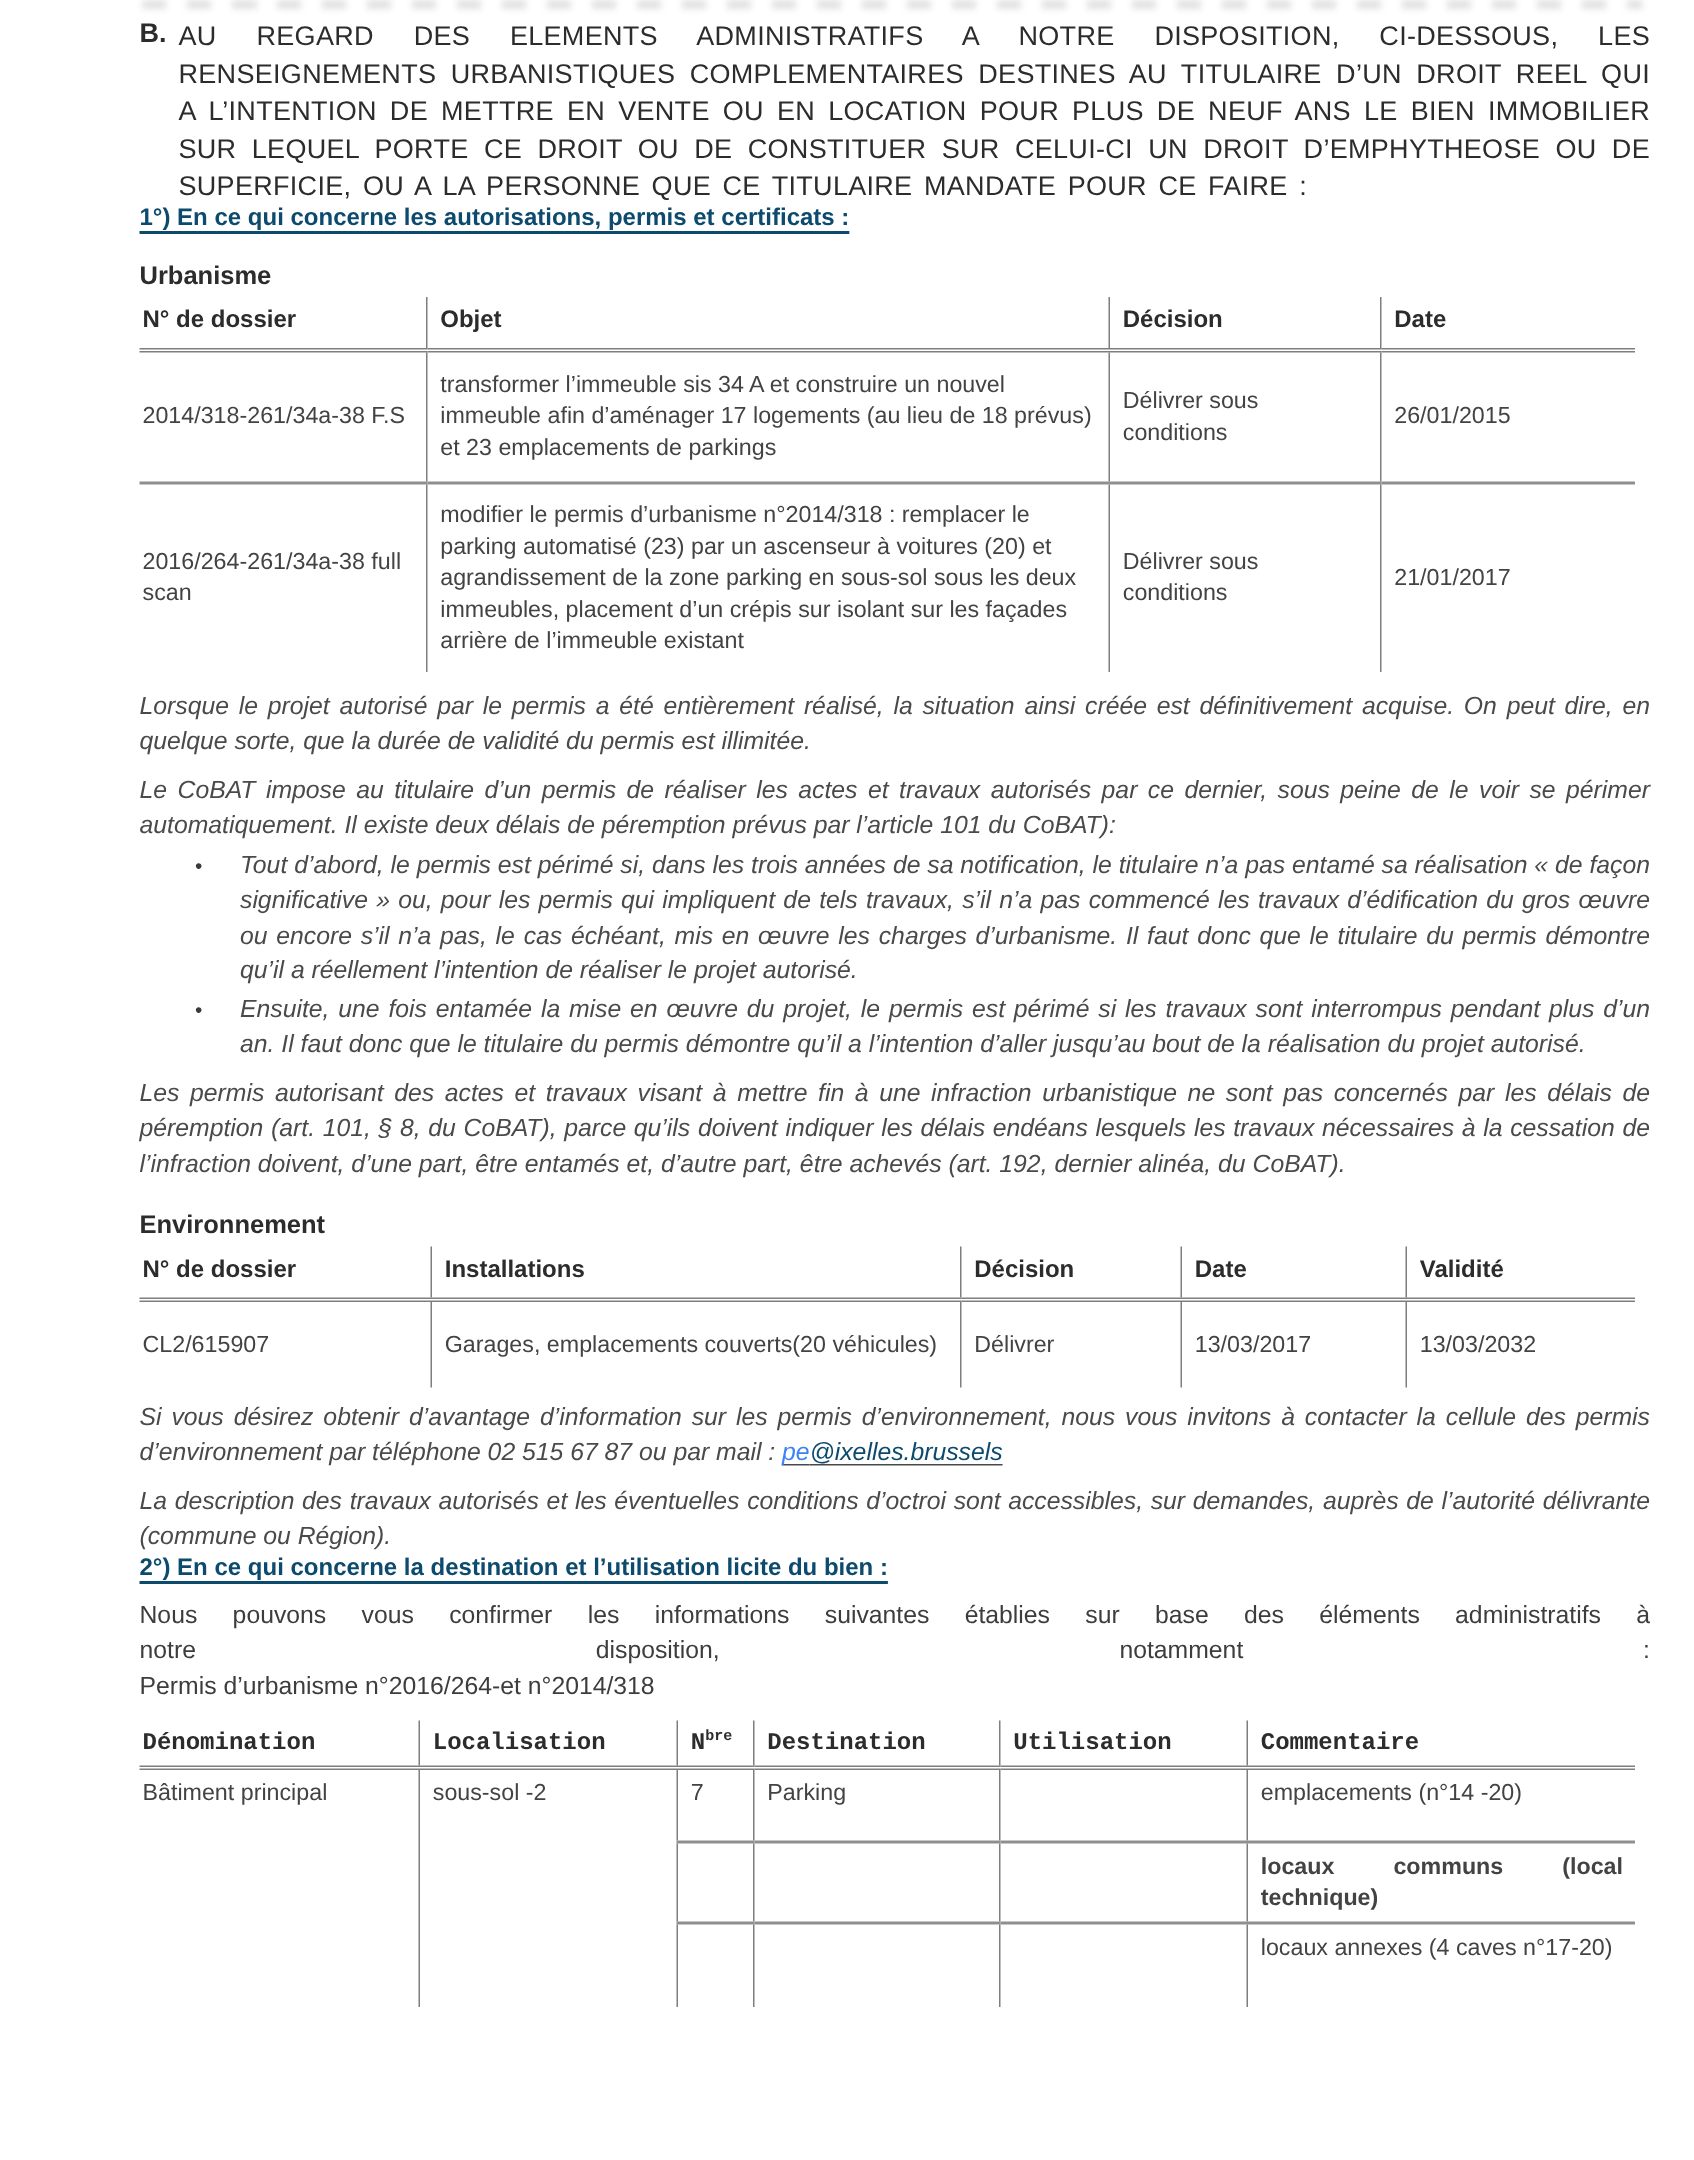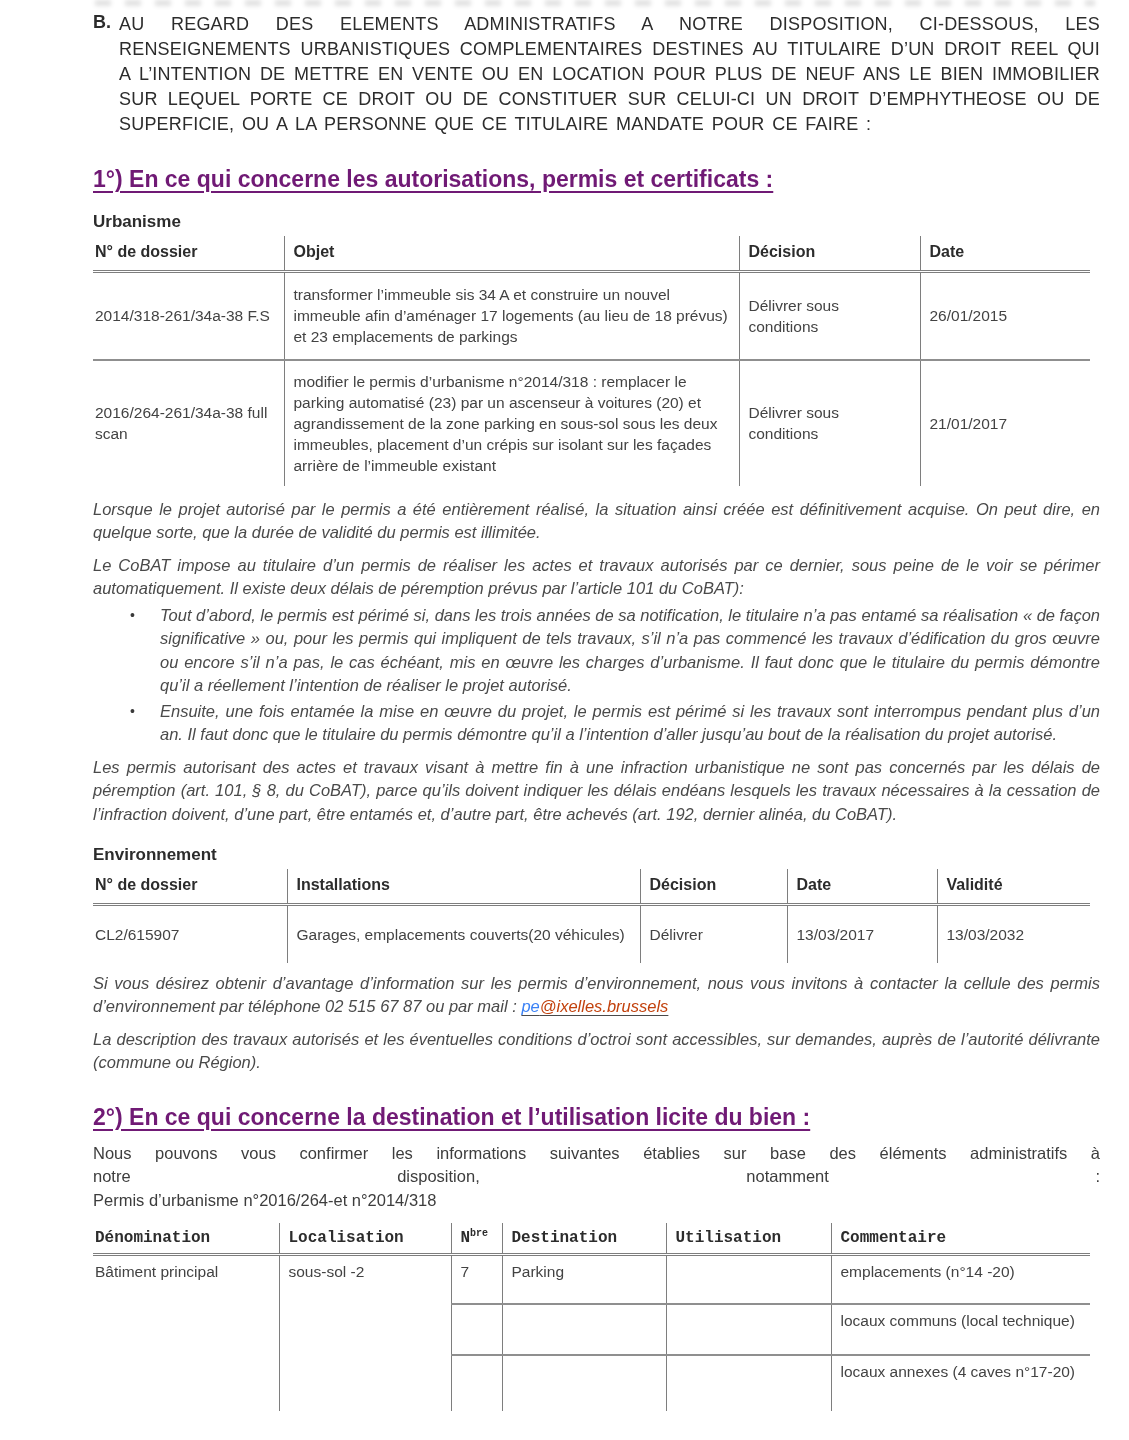--- a/index.html
+++ b/index.html
@@ -22,22 +22,22 @@
   
   .intro { position: relative; padding-left: 26px; margin-top: 2px; }
   .intro-label { position: absolute; left: 0; top: 0; font-weight: 700; font-size: 18px; color: #2c2c2c; }
   .intro-text {
     font-size: 18px; font-weight: 400; color: #2c2c2c;
     line-height: 25px; text-align: justify; letter-spacing: .2px; word-spacing: 2.5px;
   }
 
   
   .sec-heading {
-    margin-top: 29px;
-    font-size: 23px; font-weight: 700; color: #701a75;
+    margin-top: 0;
+    font-size: 16px; font-weight: 700; color: #0c4a6e;
     text-decoration: underline; text-underline-offset: 4px; text-decoration-thickness: 1.6px;
   }
   .sub-title { margin-top: 19px; font-size: 17px; font-weight: 700; color: #2c2c2c; }
 
   
   table { border-collapse: collapse; table-layout: fixed; width: 997px; margin-top: 4px; }
   th, td { font-size: 15.5px; line-height: 21px; padding: 5px 8px 5px 9px; border-left: 1px solid #7e7e7e; }
   th { font-size: 16px; font-weight: 700; color: #2c2c2c; text-align: left;
        vertical-align: middle; border-bottom: 3px double #7e7e7e; padding-bottom: 8px; }
   td { color: #434343; vertical-align: middle; }
@@ -48,41 +48,41 @@
   .urb .r2 { height: 80px; }
   .urb .r3 { height: 126px; }
   .env thead tr { height: 32px; }
   .env .r1 { height: 58px; }
 
   .dest { margin-top: 11px; }
   .dest th { padding-bottom: 4px; }
   .dest thead tr { height: 28px; font-family: Liberation Mono, monospace; }
   .dest td { vertical-align: top; font-size: 15.5px; }
   .dest .r1 td { height: 49px; }
-  .dest .r2 td { height: 51px; }
+  .dest .r2 td { height: 51px; font-weight: bold; }
   .dest .r3 td { height: 56px; }
   .dest tr.sub td { border-top: 2px solid #8f8f8f; }
   .cell-just { text-align: justify; }
   sup { font-size: 10px; vertical-align: super; line-height: 0; }
 
   
   .it {
     margin-top: 9px;
     font-style: italic; font-size: 16.5px; line-height: 23.5px;
     color: #4a4a4a; text-align: justify;
   }
   .first-it { margin-top: 12px; }
   .bullets { list-style: none; margin-top: 3px; padding-left: 37px; }
   .bullets li { position: relative; padding-left: 30px; margin-top: 2px;
     font-style: italic; font-size: 16.5px; line-height: 23.5px; color: #4a4a4a; text-align: justify; }
   .bullet-dot { position: absolute; left: 0; top: 0; font-style: normal; font-size: 14px; color: #3a3a3a; }
 
   .email-link { text-decoration: underline; text-underline-offset: 3px; cursor: pointer; }
   .email-prefix { color: #3b82f6; }
-  .email-rest  { color: #c2410c; }
+  .email-rest  { color: #0c4a6e; }
 
   
   .confirm { margin-top: 11px; font-size: 16.5px; line-height: 23.5px; color: #3d3d3d; }
   .confirm-line1 { text-align: justify; text-align-last: justify; }
   .confirm-line2 { display: flex; justify-content: space-between; }
 </style>
 </head>
 <body>
 
 <div class="page">

